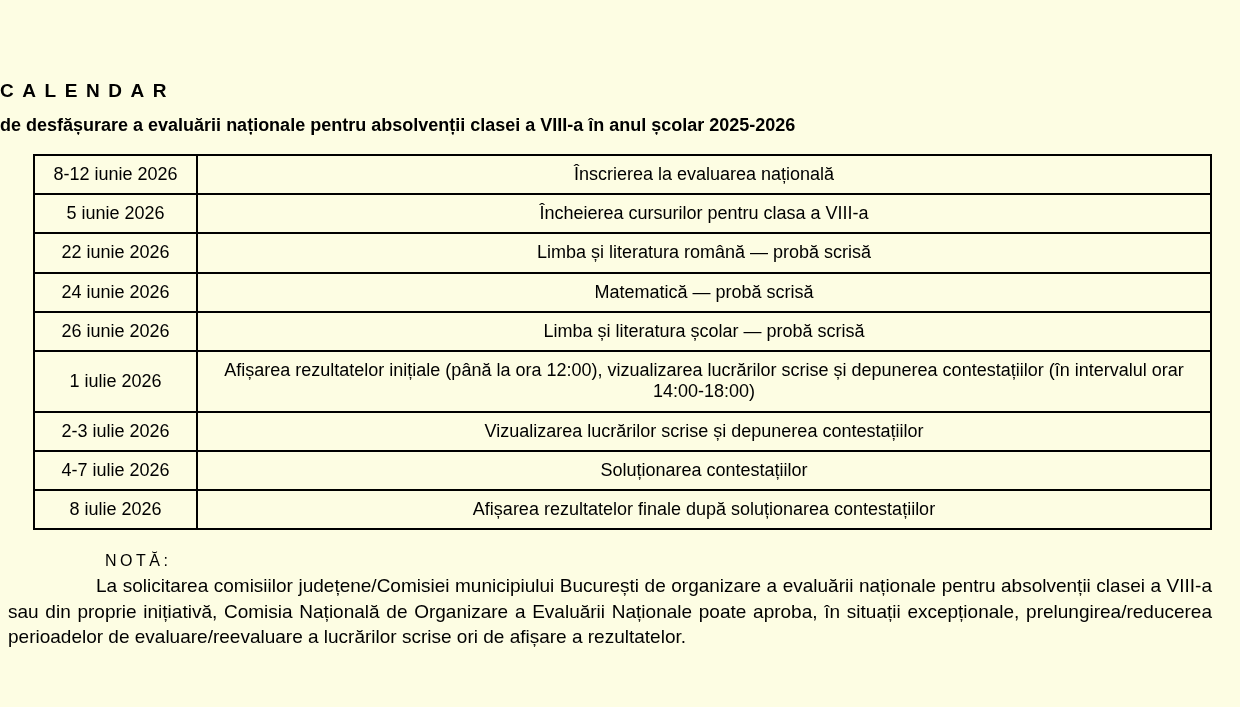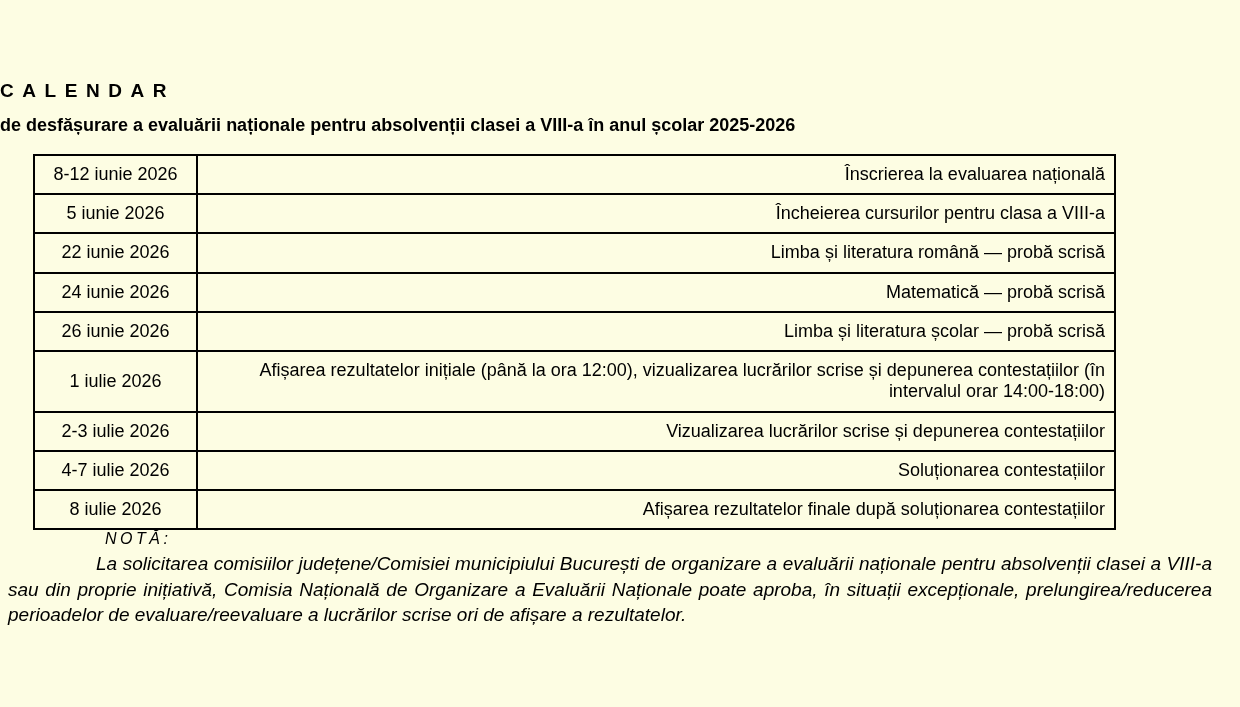--- a/index.html
+++ b/index.html
@@ -36,39 +36,39 @@
   }
   .subtitle {
     text-align: left;
     margin-top: 13px;
     font-size: 18px;
     font-weight: bold;
   }
   table.calendar {
     border-collapse: collapse;
     margin: 18px auto 0 33px;
-    width: 1083px;
+    width: 1179px;
     table-layout: fixed;
   }
   table.calendar td {
     border: 2px solid #000000;
     font-size: 18px;
     line-height: 1.18;
     padding: 8px 9px;
     vertical-align: middle;
   }
   td.date-col {
     width: 163px;
     text-align: center;
   }
   td.event-col {
-    text-align: right;
+    text-align: center;
   }
   .note-block {
-    font-style: italic;
+    margin-top: 22px;
   }
   .note-label {
     margin-left: 105px;
     font-size: 16px;
     letter-spacing: 0.22em;
   }
   .note-text {
     margin: 3px 28px 0 8px;
     font-size: 19px;
     line-height: 1.33;

